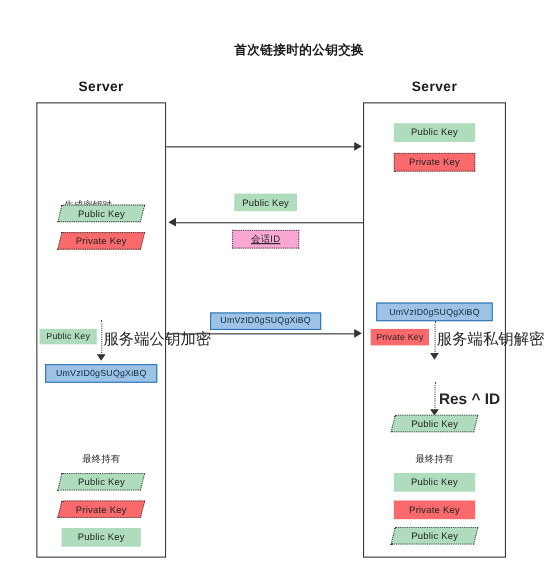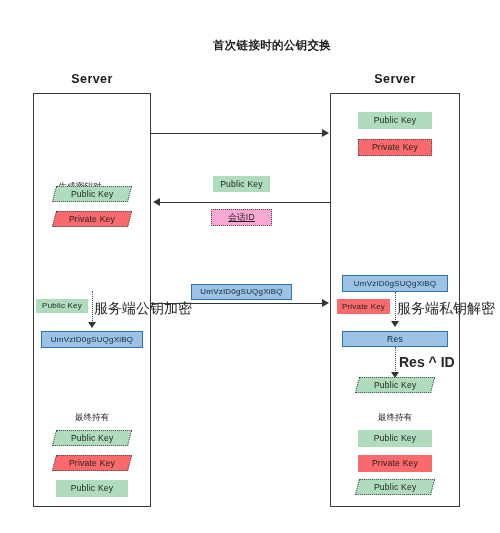--- a/index.html
+++ b/index.html
@@ -120,21 +120,20 @@
   <div class="abs chip chip-blue" style="left:191px;top:284px;width:101px;height:16px;font-size:8px;">UmVzID0gSUQgXiBQ</div>
   <div class="abs h-line" style="left:151px;top:303px;width:172px;"></div>
   <div class="abs arrow-head arrow-right" style="left:322px;top:299px;"></div>
 
   <div class="abs chip chip-blue" style="left:342px;top:275px;width:106px;height:17px;font-size:8px;">UmVzID0gSUQgXiBQ</div>
   <div class="abs v-dot" style="left:395px;top:292px;height:32px;"></div>
   <div class="abs v-arrow-down" style="left:390.5px;top:321px;"></div>
   <div class="abs chip chip-red" style="left:337px;top:299px;width:53px;height:15px;font-size:8px;">Private Key</div>
   <div class="abs note" style="left:397px;top:300px;">服务端私钥解密</div>
 
-  <div class="abs chip chip-blue" style="left:342px;top:331px;width:106px;height:16px;">Res</div>
   <div class="abs v-dot" style="left:395px;top:347px;height:28px;"></div>
   <div class="abs v-arrow-down" style="left:390.5px;top:372px;"></div>
   <div class="abs note" style="left:399px;top:354px;font-weight:bold;">Res ^ ID</div>
 
   <div class="abs chip chip-green dotted skew" style="left:357px;top:377px;width:76px;height:16px;">
       <span>Public Key</span>
     </div>
 
   <div class="abs cap" style="left:33px;top:412px;width:118px;">最终持有</div>
   <div class="abs chip chip-green dotted skew" style="left:54px;top:430px;width:76px;height:16px;">

